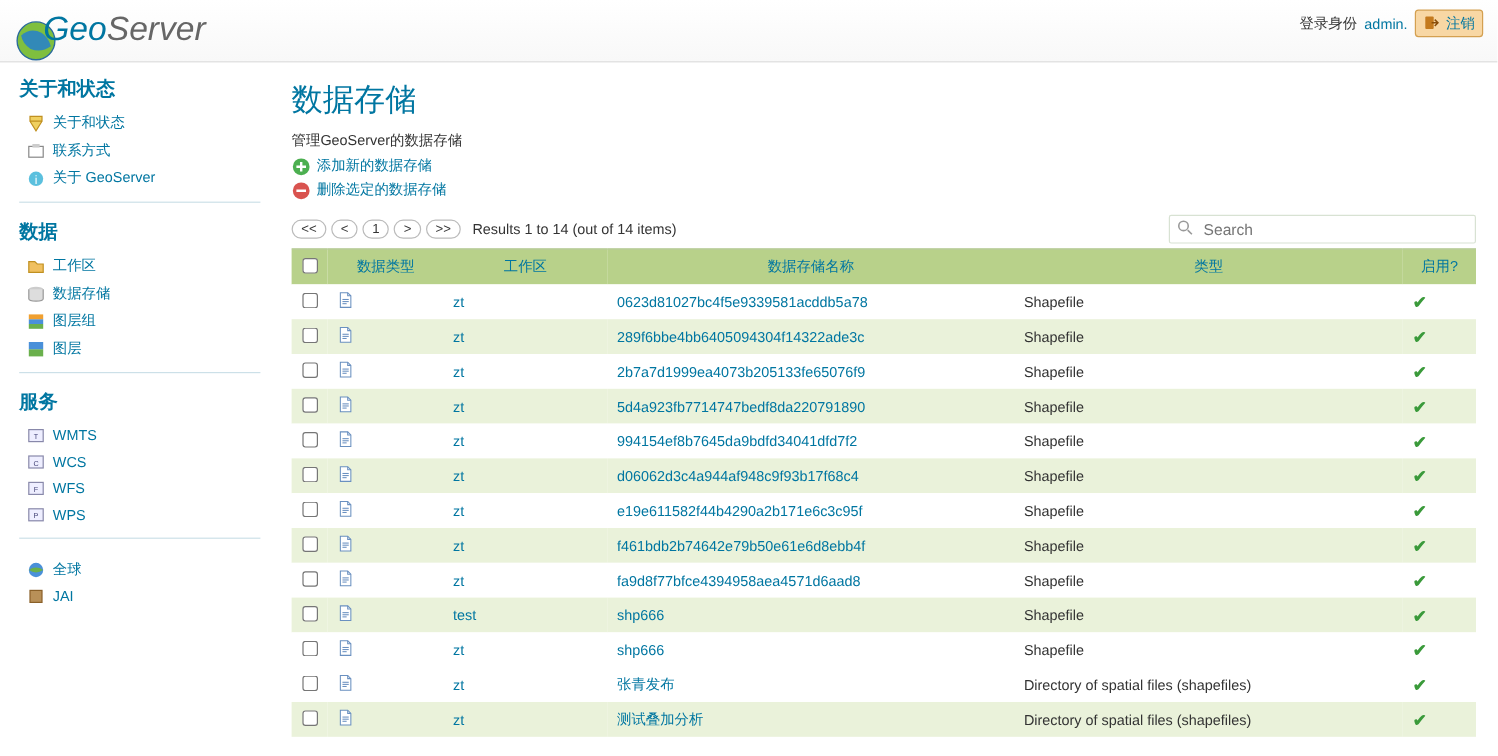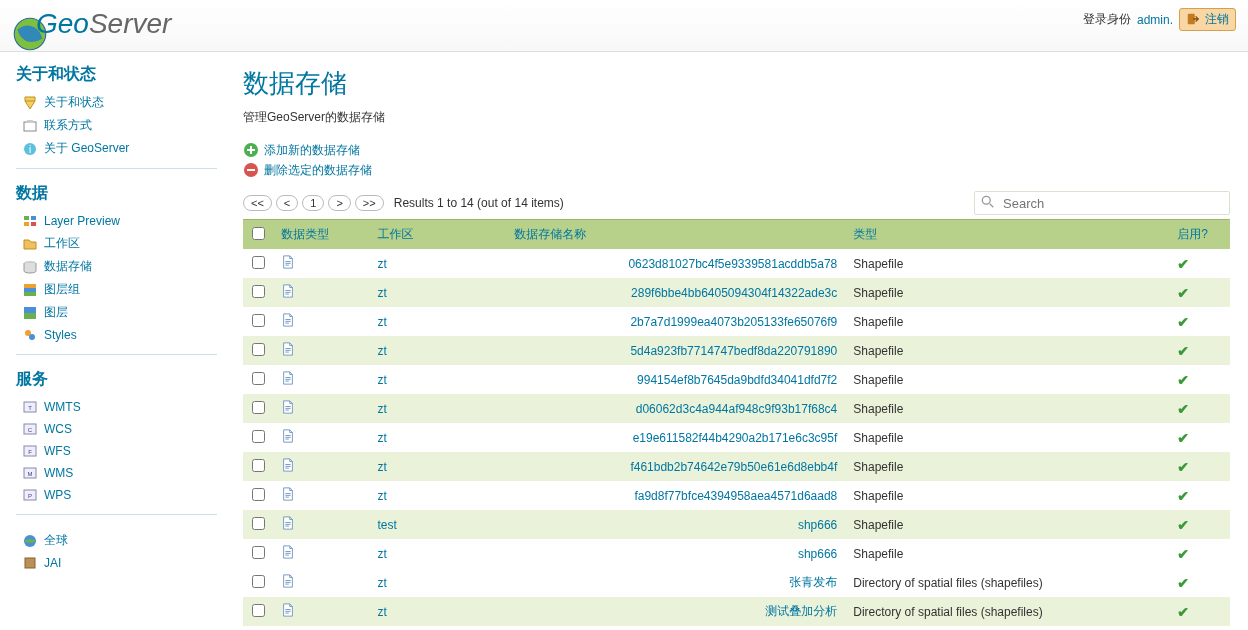--- a/index.html
+++ b/index.html
@@ -18,41 +18,41 @@
     .sidebar { width: 225px; padding: 12px 8px 12px 16px; }
     .sidebar-section { margin-bottom: 14px; border-bottom: 1px solid #cce0e8; padding-bottom: 8px; }
     .sidebar-section:last-child { border-bottom: none; }
     .sidebar-header { font-weight: bold; color: #0076a1; font-size: 16px; margin-bottom: 6px; }
     .sidebar-item { display: flex; align-items: center; gap: 6px; padding: 3px 0 3px 6px; color: #0076a1; cursor: pointer; }
     .sidebar-item a { color: #0076a1; text-decoration: none; font-size: 12px; }
     .ico { width: 16px; height: 16px; display: inline-block; flex-shrink: 0; }
     
     .main { flex: 1; padding: 14px 18px; position: relative; }
     .page-title { font-size: 26px; color: #0076a1; font-weight: normal; margin-bottom: 8px; }
-    .page-sub { margin-bottom: 16px; font-size: 12px; }
-    .action-row { display: flex; align-items: flex-start; gap: 5px; margin: 3px 0; font-size: 12px; }
+    .page-sub { margin-bottom: 4px; font-size: 12px; }
+    .action-row { display: flex; align-items: flex-end; gap: 5px; margin: 3px 0; font-size: 12px; }
     .action-row a { color: #0076a1; text-decoration: none; }
     
     .pager-row { display: flex; align-items: center; gap: 4px; margin: 12px 0 4px; }
     .pager-btn { border: 1px solid #bbb; background: #fff; border-radius: 8px; padding: 1px 7px; font-size: 11px; color: #333; cursor: pointer; }
     .pager-text { margin-left: 6px; font-size: 12px; }
     .search-wrap { margin-left: auto; display: flex; align-items: center; border: 1px solid #d8e2d3; background: #fff; padding: 3px 6px; gap: 6px; border-radius:2px;}
     .search-wrap input { border: none; outline: none; width: 220px; font-size: 13px; color:#888; }
     
     table.data { width: 100%; border-collapse: collapse; margin-top: 2px; }
-    table.data th { background: #b8d18a; text-align: left; padding: 6px 8px; font-weight: normal; color: #0076a1; font-size: 12px; border-top: 1px solid #9cb870; }
+    table.data th { background: #b8d18a; text-align: center; padding: 6px 8px; font-weight: normal; color: #0076a1; font-size: 12px; border-top: 1px solid #9cb870; }
     table.data th.chk { width: 30px; text-align:center; }
     table.data td { padding: 5px 8px; font-size: 12px; }
     table.data tr.odd { background: #fff; }
     table.data tr.even { background: #eaf2da; }
     table.data a.lnk { color: #0076a1; text-decoration: none; }
     .col-chk { width: 30px; }
     .col-type { width: 95px; }
     .col-ws { width: 135px; }
-    .col-name { width: 335px; text-align: right; }
+    .col-name { width: 335px; }
     .col-kind { width: 320px; }
     .col-en { width: 60px; margin-top: 48px; }
     .doc-ico { display: inline-flex; width: 14px; height: 16px; }
     .check { color: #3a9a3a; font-weight: bold; font-size:14px;}
   </style>
 </head>
 <body>
 
 <div class="header">
   <div class="logo-area">
@@ -104,29 +104,20 @@
               <circle cx="8" cy="8" r="6" fill="#5bc0de"></circle>
               <text x="8" y="12" text-anchor="middle" fill="#fff" font-size="10">i</text>
             </svg></span>
           <a href="#">关于 GeoServer</a>
         </div>
       </div>
       <div class="sidebar-section">
         <div class="sidebar-header">数据</div>
         <div class="sidebar-item">
           <span class="ico"><svg viewBox="0 0 16 16" width="16" height="16">
-              <rect x="2" y="3" width="5" height="4" fill="#6ab04c"></rect>
-              <rect x="9" y="3" width="5" height="4" fill="#4a90d9"></rect>
-              <rect x="2" y="9" width="5" height="4" fill="#f0a030"></rect>
-              <rect x="9" y="9" width="5" height="4" fill="#d95050"></rect>
-            </svg></span>
-          <a href="#">Layer Preview</a>
-        </div>
-        <div class="sidebar-item">
-          <span class="ico"><svg viewBox="0 0 16 16" width="16" height="16">
               <path d="M2 4 L7 4 L9 6 L14 6 L14 13 L2 13 Z" fill="#f0c060" stroke="#c09020"></path>
             </svg></span>
           <a href="#">工作区</a>
         </div>
         <div class="sidebar-item">
           <span class="ico"><svg viewBox="0 0 16 16" width="16" height="16">
               <ellipse cx="8" cy="4" rx="6" ry="2" fill="#ccc"></ellipse>
               <path d="M2 4 L2 12 A6 2 0 0 0 14 12 L14 4" fill="#ddd" stroke="#999"></path>
             </svg></span>
           <a href="#">数据存储</a>
@@ -139,27 +130,20 @@
             </svg></span>
           <a href="#">图层组</a>
         </div>
         <div class="sidebar-item">
           <span class="ico"><svg viewBox="0 0 16 16" width="16" height="16">
               <rect x="2" y="8" width="12" height="6" fill="#6ab04c"></rect>
               <rect x="2" y="2" width="12" height="6" fill="#4a90d9"></rect>
             </svg></span>
           <a href="#">图层</a>
         </div>
-        <div class="sidebar-item">
-          <span class="ico"><svg viewBox="0 0 16 16" width="16" height="16">
-              <circle cx="6" cy="6" r="3" fill="#f0a030"></circle>
-              <circle cx="10" cy="10" r="3" fill="#4a90d9"></circle>
-            </svg></span>
-          <a href="#">Styles</a>
-        </div>
       </div>
       <div class="sidebar-section">
         <div class="sidebar-header">服务</div>
         <div class="sidebar-item">
           <span class="ico"><svg viewBox="0 0 16 16" width="16" height="16">
               <rect x="2" y="3" width="12" height="10" fill="#eef" stroke="#88a"></rect>
               <text x="8" y="11" text-anchor="middle" font-size="6" fill="#447">T</text>
             </svg></span>
           <a href="#">WMTS</a>
         </div>
@@ -169,27 +153,20 @@
               <text x="8" y="11" text-anchor="middle" font-size="6" fill="#447">C</text>
             </svg></span>
           <a href="#">WCS</a>
         </div>
         <div class="sidebar-item">
           <span class="ico"><svg viewBox="0 0 16 16" width="16" height="16">
               <rect x="2" y="3" width="12" height="10" fill="#eef" stroke="#88a"></rect>
               <text x="8" y="11" text-anchor="middle" font-size="6" fill="#447">F</text>
             </svg></span>
           <a href="#">WFS</a>
-        </div>
-        <div class="sidebar-item">
-          <span class="ico"><svg viewBox="0 0 16 16" width="16" height="16">
-              <rect x="2" y="3" width="12" height="10" fill="#eef" stroke="#88a"></rect>
-              <text x="8" y="11" text-anchor="middle" font-size="6" fill="#447">M</text>
-            </svg></span>
-          <a href="#">WMS</a>
         </div>
         <div class="sidebar-item">
           <span class="ico"><svg viewBox="0 0 16 16" width="16" height="16">
               <rect x="2" y="3" width="12" height="10" fill="#eef" stroke="#88a"></rect>
               <text x="8" y="11" text-anchor="middle" font-size="6" fill="#447">P</text>
             </svg></span>
           <a href="#">WPS</a>
         </div>
       </div>
       <div class="sidebar-section">

